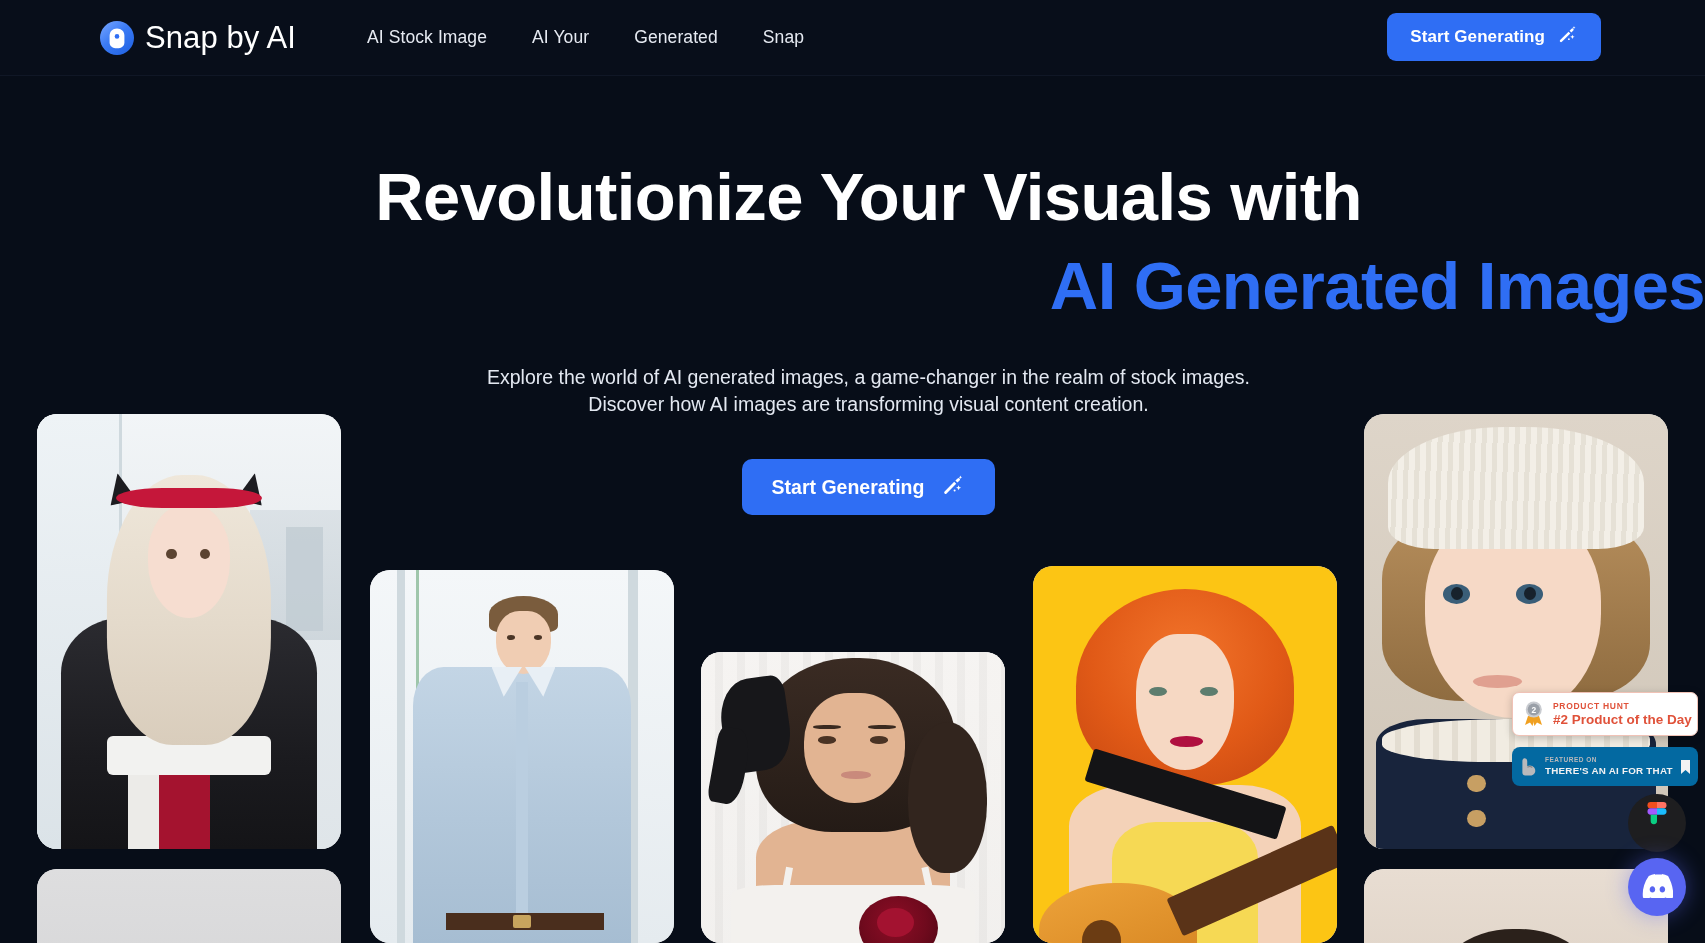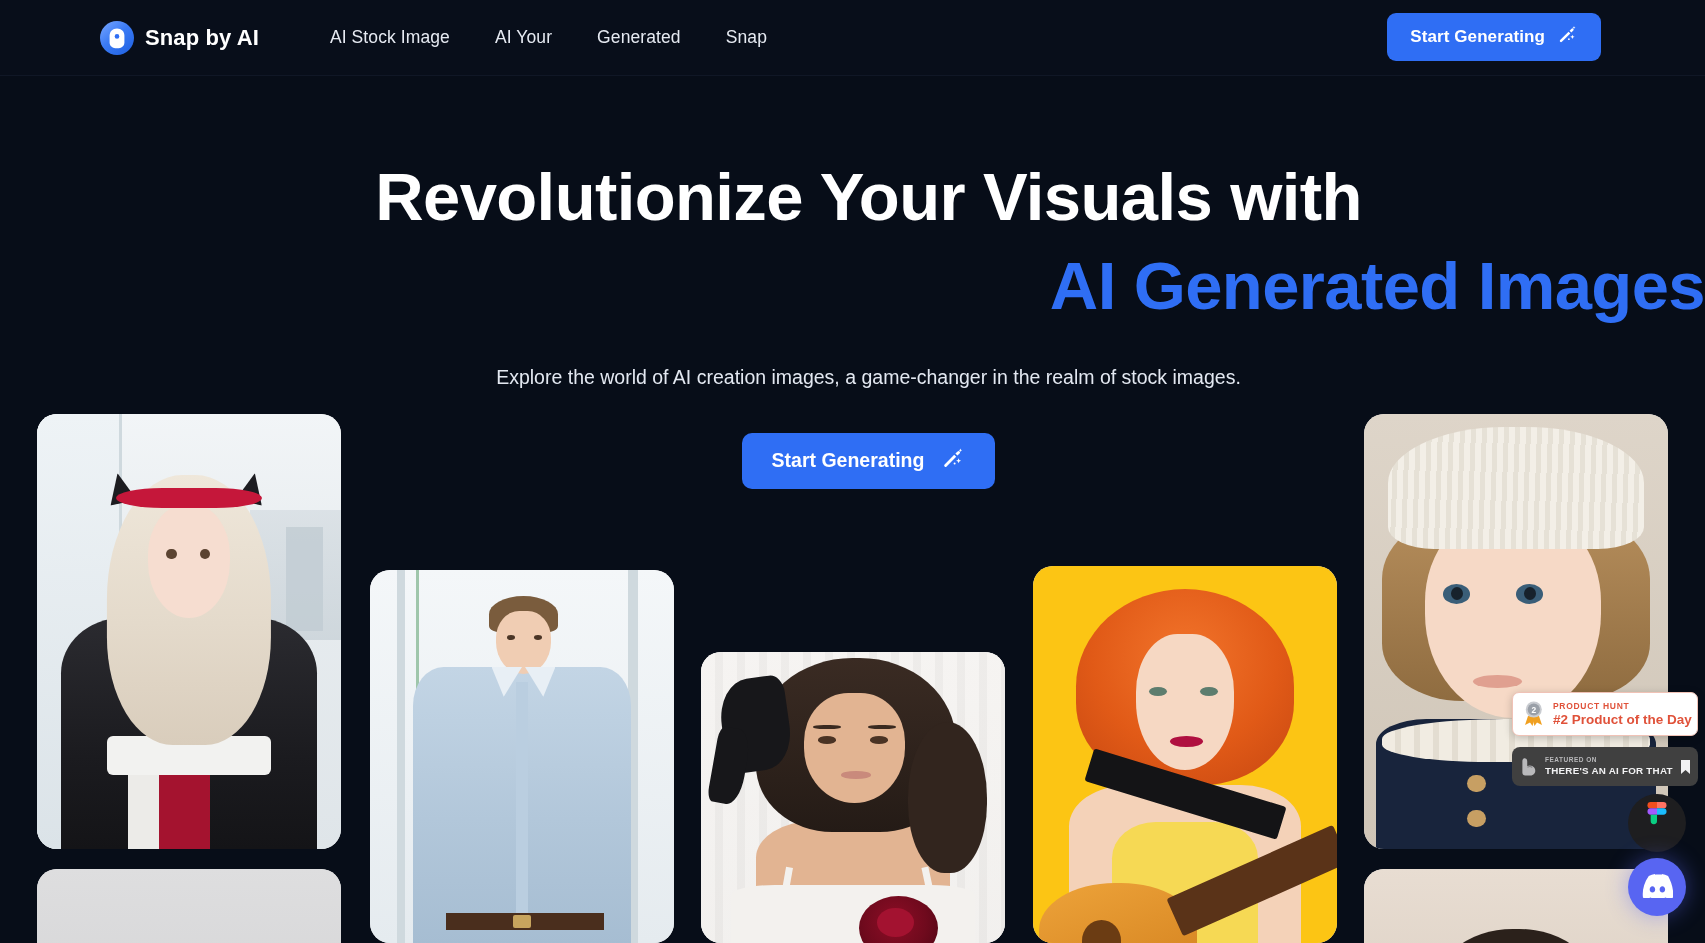--- a/index.html
+++ b/index.html
@@ -43,22 +43,22 @@
     border-radius: 50%;
     background: linear-gradient(140deg, #7aa8ff 0%, #3b7bf5 45%, #1d5fe0 100%);
     display: flex;
     align-items: center;
     justify-content: center;
     flex: none;
   }
   .brand-mark svg { display:block; }
 
   .brand-word {
-    font-size: 22px;
-    font-weight: 700;
+    font-size: 31px;
+    font-weight: 400;
     letter-spacing: 0.1px;
     color: #ffffff;
     white-space: nowrap;
   }
 
   .nav {
     display: flex;
     align-items: center;
     gap: 11px;
     margin-left: 54px;
@@ -339,21 +339,21 @@
   .ph-kicker {
     font-size: 8.5px; font-weight: 700; letter-spacing: .7px;
     color: #e0523a; text-transform: uppercase; margin-bottom: 3px;
   }
   .ph-title { font-size: 13.5px; font-weight: 700; color: #e0523a; white-space: nowrap; }
 
   .badge-taft {
     position: absolute;
     left: 1512px; top: 747px;
     width: 186px; height: 39px;
-    background: #404040;
+    background: #0369a1;
     border-radius: 8px;
     display: flex;
     align-items: center;
     gap: 6px;
     padding: 0 8px;
     z-index: 70;
     cursor: pointer;
   }
   .taft-arm { width: 19px; height: 21px; flex: none; }
   .taft-text { display: flex; flex-direction: column; line-height: 1; flex: 1; }
@@ -542,21 +542,22 @@
 
 </div>
 
 <div class="hero">
   <h1 class="hero-title">
     <span>Revolutionize Your Visuals with</span>
     <span class="hero-title-accent">AI Generated Images</span>
   </h1>
 
   <p class="hero-sub">
-    <span>Explore the world of AI creation images, a game-changer in the realm of stock images.</span><br>
+    <span>Explore the world of AI generated images, a game-changer in the realm of stock images.</span><br>
+    <span>Discover how AI images are transforming visual content creation.</span>
   </p>
 
   <button class="hero-cta">
     <span>Start Generating</span>
     <span>
       <svg width="24" height="24" viewBox="0 0 24 24" aria-hidden="true">
         <path d="M3.6 18.4 13.2 8.8l2 2L5.6 20.4a1.4 1.4 0 0 1-2-2z" fill="#fff"></path>
         <path d="M14.4 7.6 16.4 9.6 18.6 7.4a1.4 1.4 0 0 0-2-2z" fill="#fff"></path>
         <path d="M17.6 12.2l.7 1.8 1.8.7-1.8.7-.7 1.8-.7-1.8-1.8-.7 1.8-.7z" fill="#fff"></path>
         <path d="M19.4 2.4l.5 1.3 1.3.5-1.3.5-.5 1.3-.5-1.3-1.3-.5 1.3-.5z" fill="#fff"></path>

